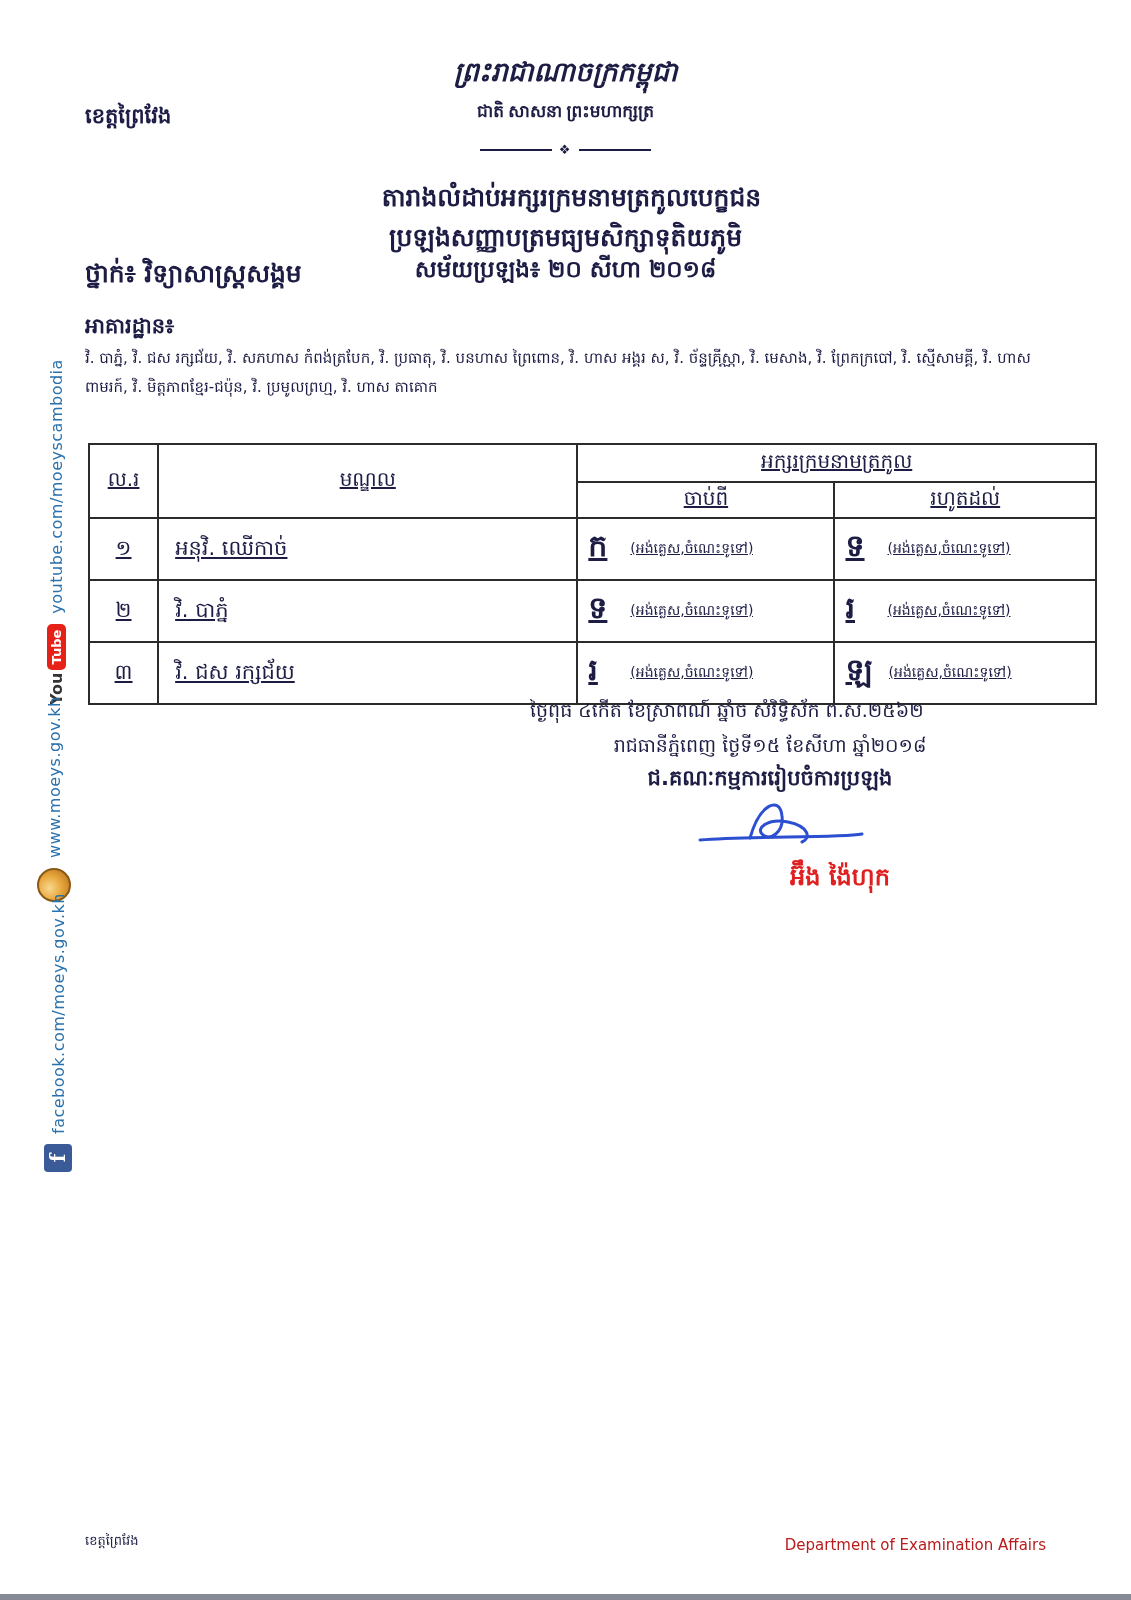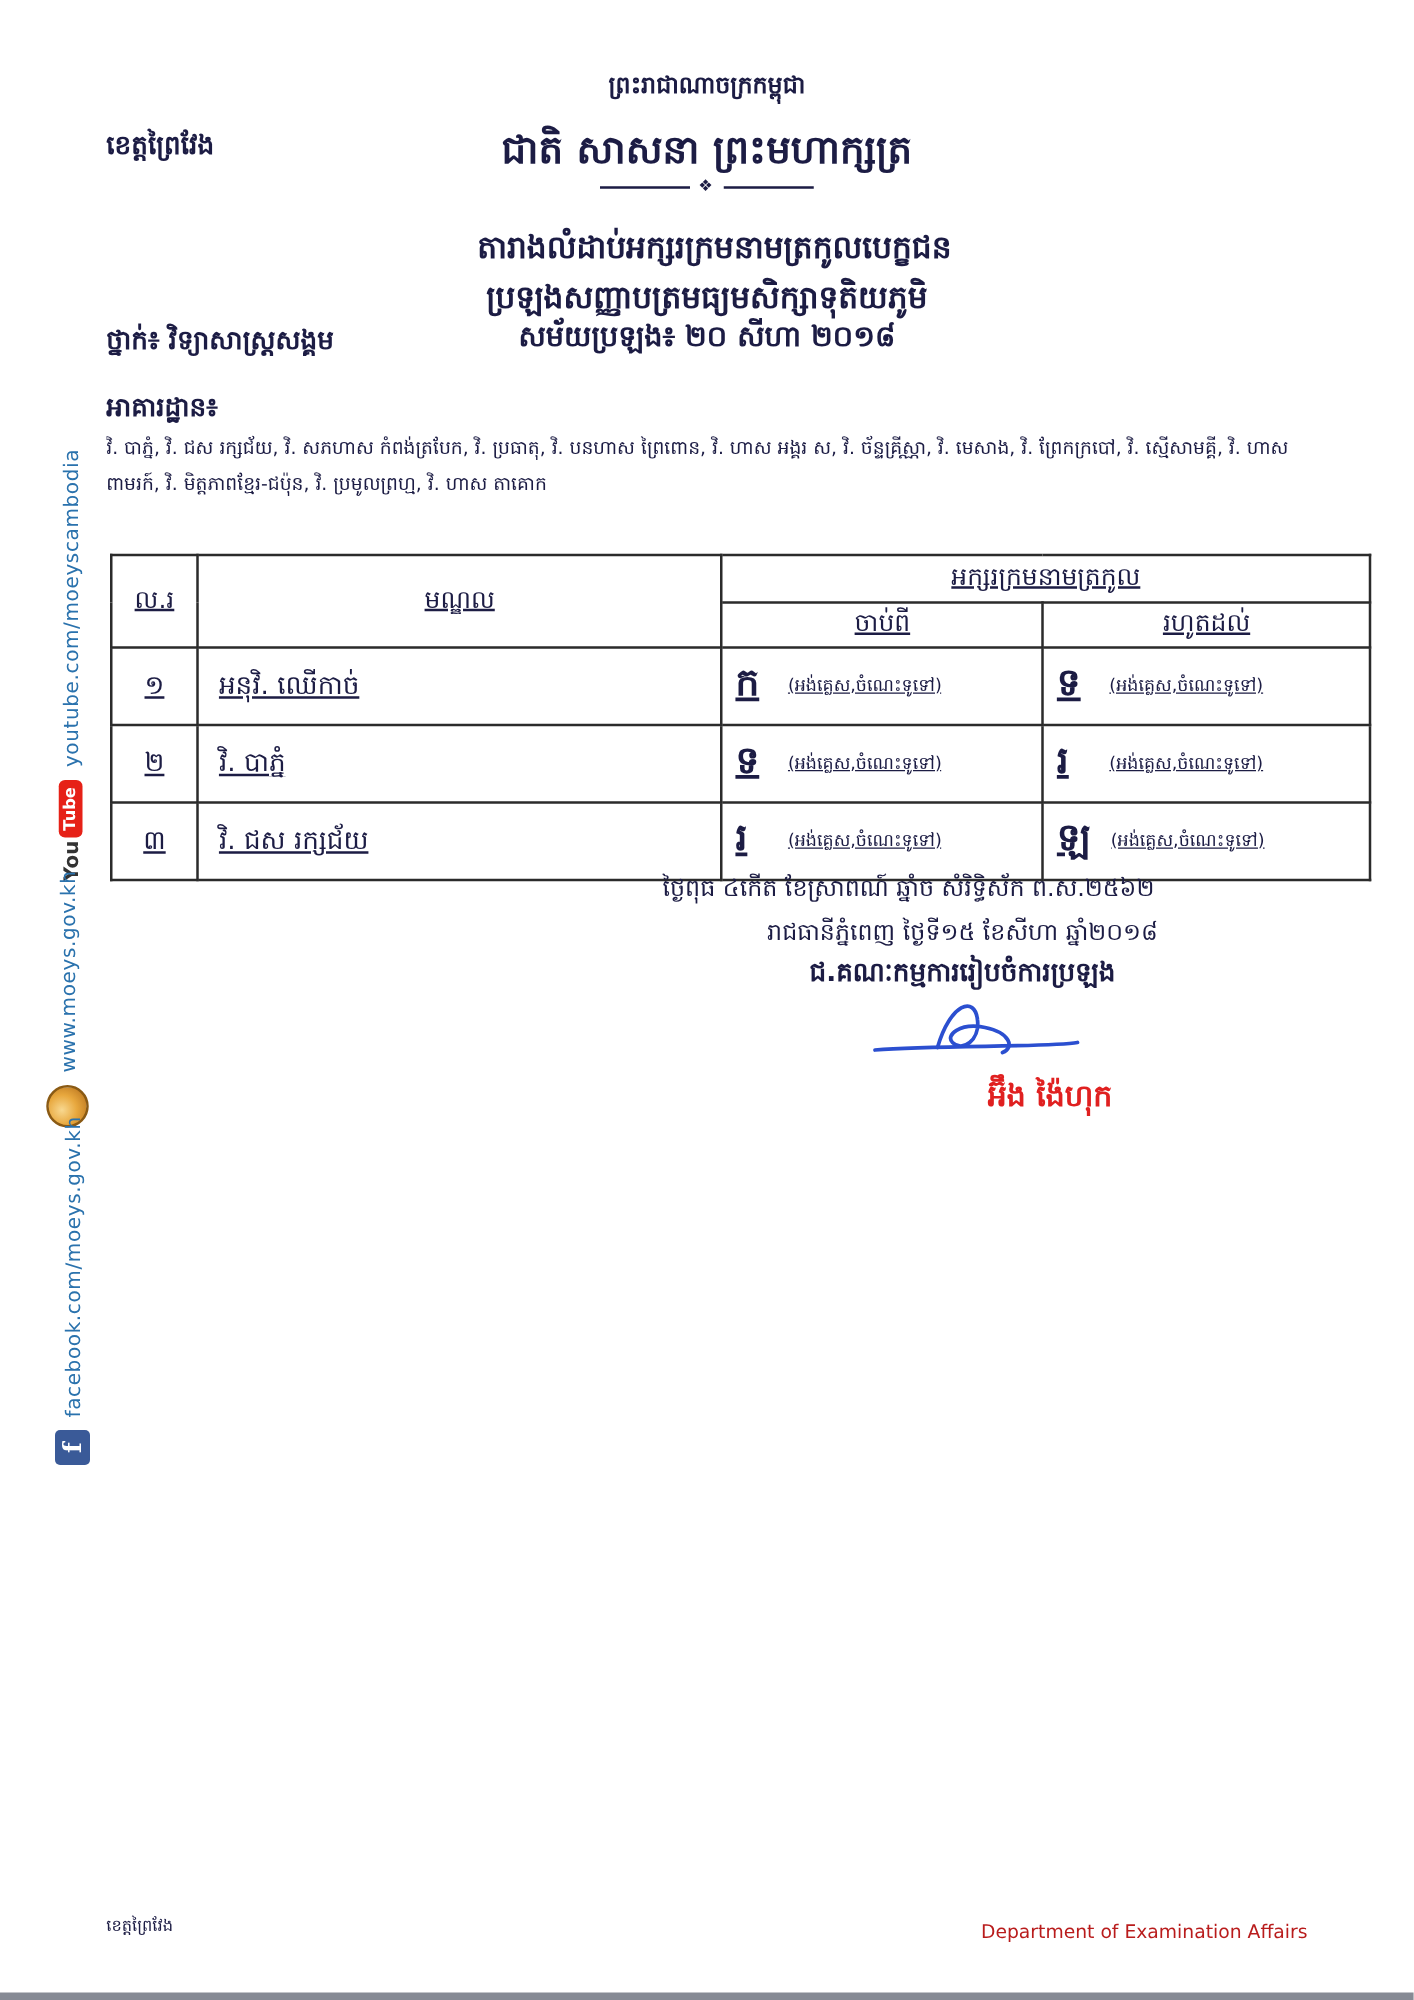--- a/index.html
+++ b/index.html
@@ -6,29 +6,29 @@
   html,body { background:#ffffff; }
   body {
     width:1131px; height:1600px; position:relative; overflow:hidden;
     font-family:"DejaVu Sans", sans-serif; color:#1c1c44;
   }
   .abs { position:absolute; }
   .center-line { left:0; right:0; text-align:center; }
   .bold { font-weight:bold; }
 
   
-  .kingdom1 { top:55px; font-size:19px; }
+  .kingdom1 { top:55px; font-size:27px;font-style:italic; }
   .province  { top:102px; left:85px; font-size:21px; }
-  .kingdom2 { top:100px; font-size:31px; }
+  .kingdom2 { top:100px; font-size:17px;font-family:Liberation Serif, serif; }
   .ornament { top:142px; left:0; right:0; display:flex; justify-content:center; align-items:center; gap:7px; }
   .orn-line { width:72px; border-top:2px solid #1c1c44; }
   .orn-core { font-size:13px; letter-spacing:2px; }
   .title1 { top:182px; font-size:25px;margin-left:12px; }
   .title2 { top:222px; font-size:25px; }
-  .class-line { top:258px; left:85px; font-size:21px; }
+  .class-line { top:258px; left:85px; font-size:25px; }
   .session-line { top:255px; font-size:23px; }
 
   
   .buildings-h { top:312px; left:85px; font-size:21px; }
   .buildings-p { top:344px; left:85px; width:948px; font-size:15px; line-height:1.95; max-height:84px; overflow:hidden; }
 
   
   .table-wrap { top:443px; left:88px; width:1009px;text-decoration:underline; }
   .doc-table { border-collapse:collapse; width:100%; table-layout:fixed; }
   .doc-table th, .doc-table td { border:2px solid #2b2b2b; vertical-align:middle; font-weight:normal; }

